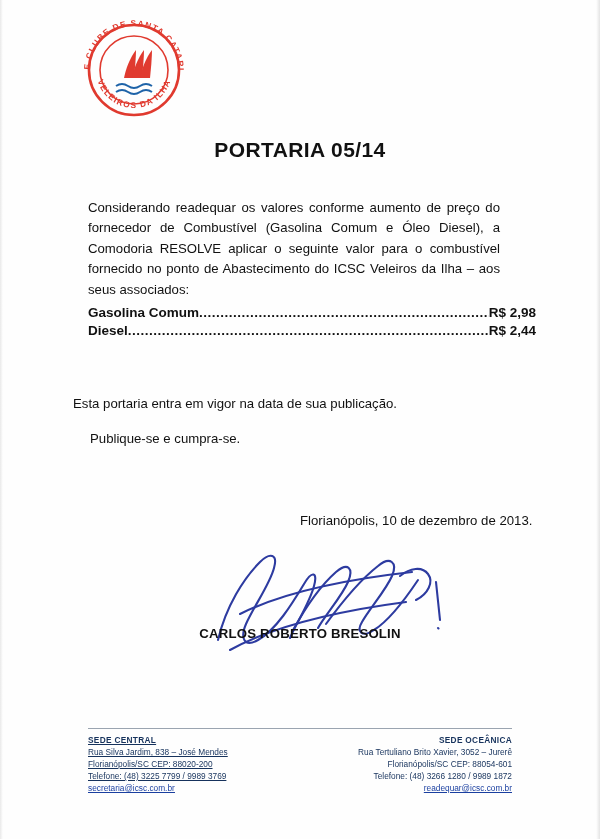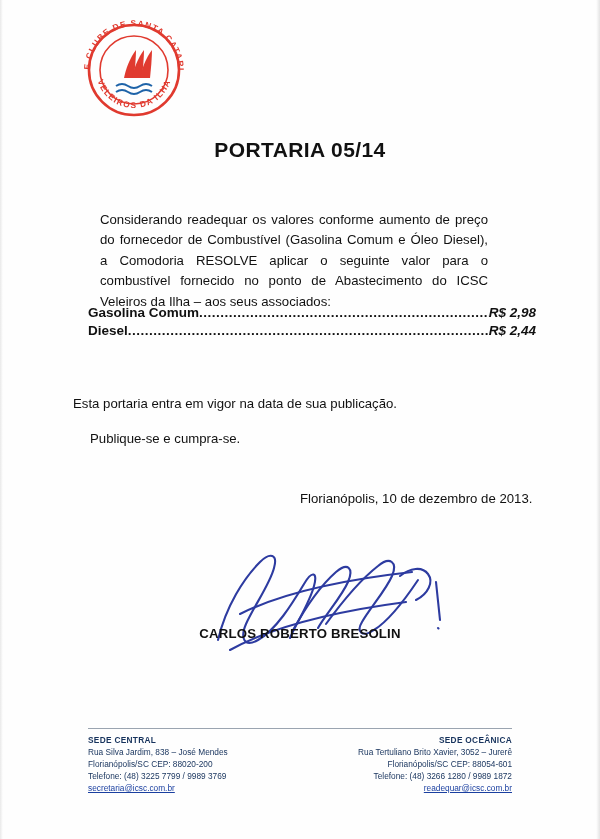--- a/index.html
+++ b/index.html
@@ -67,21 +67,21 @@
     position: absolute;
     left: 88px;
     top: 198px;
     width: 412px;
   }
   .para {
     font-size: 13.2px;
     line-height: 1.55;
     text-align: justify;
     color: #111;
-    margin: 12px;
+    margin: 0;
   }
 
   
   .prices {
     position: absolute;
     left: 88px;
     top: 304px;
     width: 448px;
     font-size: 13.5px;
     font-weight: bold;
@@ -94,41 +94,41 @@
     white-space: nowrap;
   }
   .price-row .label { flex: 0 0 auto; }
   .price-row .dots {
     flex: 1 1 auto;
     overflow: hidden;
     letter-spacing: 0.5px;
     font-weight: bold;
     margin: 0 0px;
   }
-  .price-row .value { flex: 0 0 auto; font-style: italic; }
+  .price-row .value { flex: 0 0 auto; }
 
   
   .closing-1 {
     position: absolute;
     left: 73px;
     top: 396px;
     font-size: 13.2px;
     color: #111;
   }
   .closing-2 {
     position: absolute;
     left: 90px;
     top: 431px;
     font-size: 13.2px;
     color: #111;
   }
   .place-date {
     position: absolute;
     left: 300px;
-    top: 491px;
+    top: 513px;
     font-size: 13.2px;
     color: #111;
   }
 
   
   .signature-area {
     position: absolute;
     left: 200px;
     top: 528px;
     width: 260px;
@@ -170,21 +170,21 @@
     position: absolute;
     left: 88px;
     top: 734px;
     width: 424px;
     display: flex;
     justify-content: space-between;
     font-size: 8.3px;
     line-height: 1.45;
     color: #16325c;
   }
-  .footer .col-left { text-align: left; }
+  .footer .col-left { text-align: left; text-decoration: underline; }
   .footer .col-right { text-align: right; }
   .footer .fhead {
     font-weight: bold;
     letter-spacing: 0.3px;
   }
   .footer .mail {
     color: #1a3fa0;
     text-decoration: underline;
   }
 </style>

